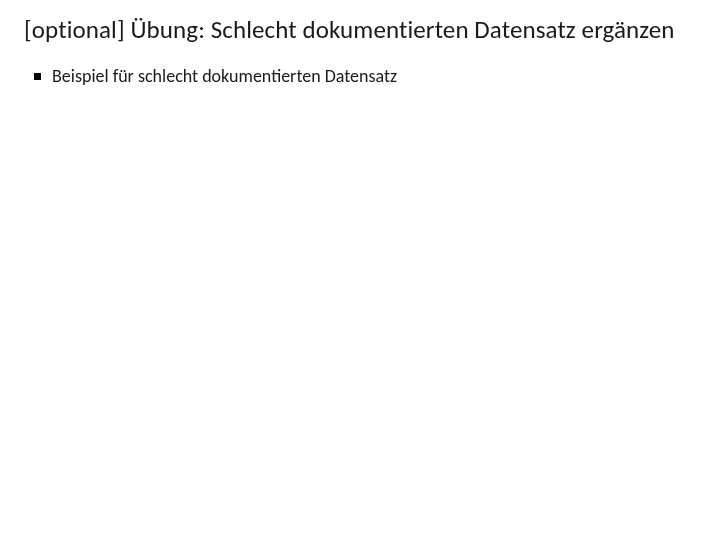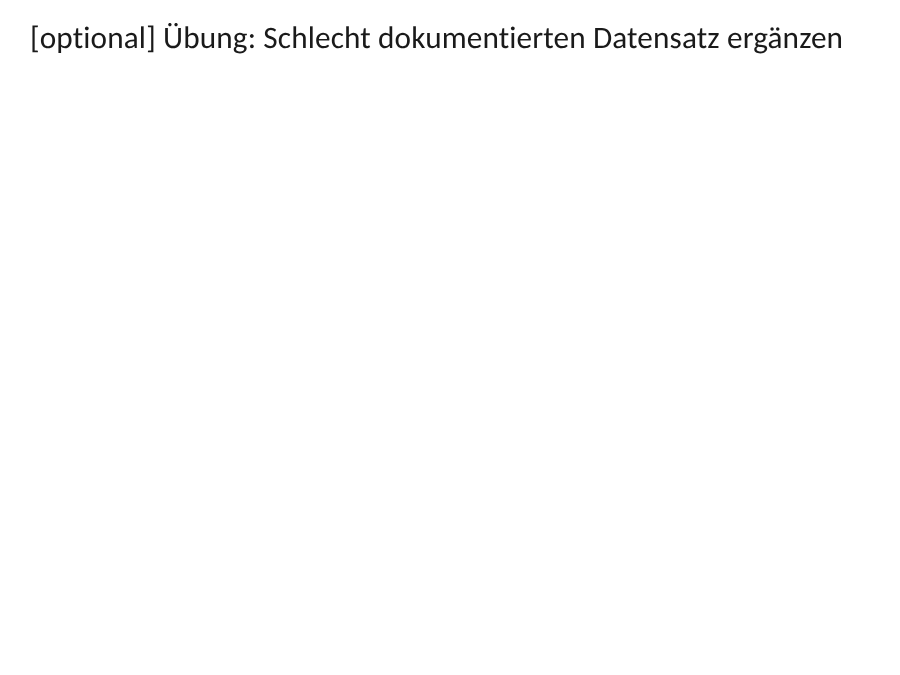--- a/index.html
+++ b/index.html
@@ -50,15 +50,16 @@
     background: #000;
   }
 </style>
 </head>
 <body>
 
 <div class="slide">
   <h1 class="title">[optional] Übung: Schlecht dokumentierten Datensatz ergänzen</h1>
   <div class="body">
     <ul class="bullets">
+      <li>Beispiel für schlecht dokumentierten Datensatz</li>
     </ul>
   </div>
 </div>
 
 </body></html>

